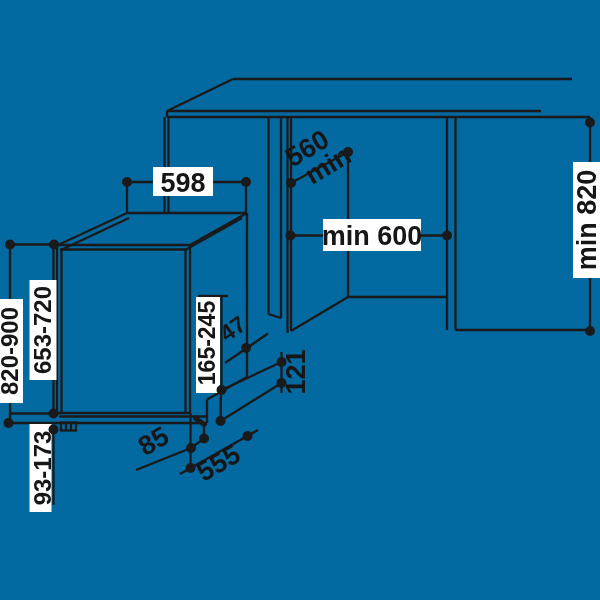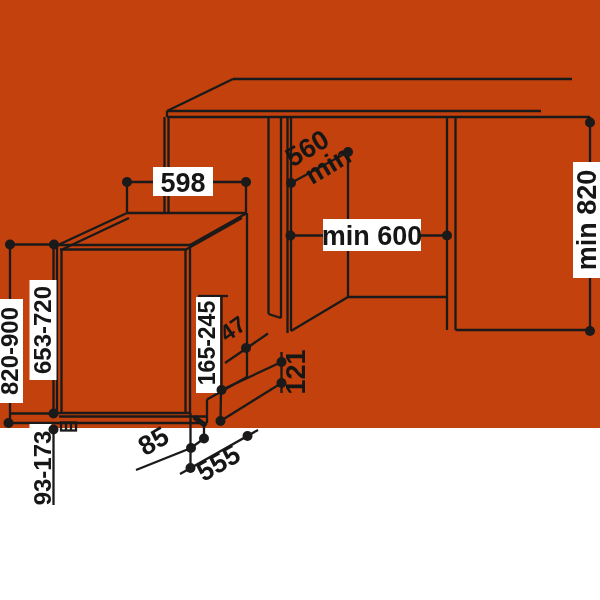--- a/index.html
+++ b/index.html
@@ -1,16 +1,16 @@
 <!DOCTYPE html>
 <html><head>
 <meta charset="utf-8">
 <style>
   html,body{margin:0;padding:0;background:#fff;width:600px;height:600px;overflow:hidden}
-  #stage{width:600px;height:428px;background:#c2410c}
+  #stage{width:600px;height:600px;background:#0369a1}
   svg{display:block}
   line,polyline,path,rect.stroke{stroke:#1a1a1a;stroke-width:2.3;fill:none;stroke-linecap:butt}
   .thick{stroke-width:5}
   circle.dot{fill:#1a1a1a;stroke:none}
   rect.mask{fill:#fff;stroke:none}
   text{font-family:"Liberation Sans","DejaVu Sans",sans-serif;font-weight:bold;fill:#161616}
   .t-xl{font-size:27px}
   .t-lg{font-size:24px}
   .t-md{font-size:23px}
 </style>

